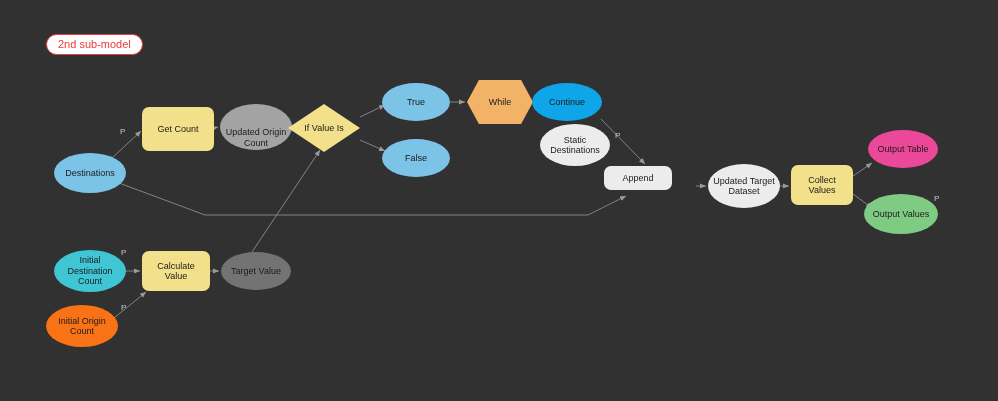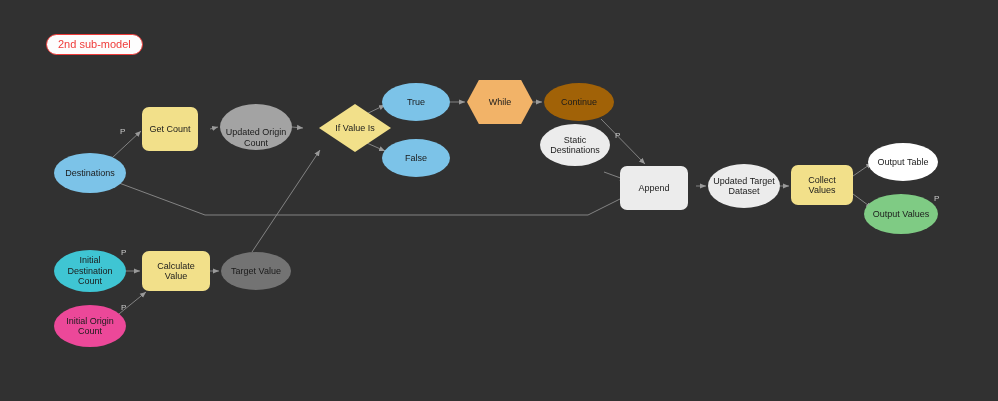--- a/index.html
+++ b/index.html
@@ -130,78 +130,78 @@
       <path d="M252,252 L320,150"></path>
     </g>
   </svg>
 
   <div id="badge">2nd sub-model</div>
 
   <div class="node ellipse" style="left:54px;  top:153px; width:72px;  height:40px; background:#7cc3e8;">
     <span>Destinations</span>
   </div>
 
-  <div class="node rounded" style="left:142px; top:107px; width:56px;  height:44px; background:#f2e08a;text-align:right;">
+  <div class="node rounded" style="left:142px; top:107px; width:72px;  height:44px; background:#f2e08a;text-align:right;">
     <span>Get Count</span>
   </div>
 
   <div class="node ellipse" style="left:220px; top:104px; width:72px;  height:46px; background:#a3a3a3;align-items:flex-end;">
     <span>Updated Origin Count</span>
   </div>
 
-  <div class="node diamond-wrap" style="left:319px; top:104px; width:72px;  height:48px;">
+  <div class="node diamond-wrap" style="left:288px; top:104px; width:72px;  height:48px;">
     <span class="diamond-shape" style="background:#f2e08a;"></span>
     <span class="diamond-label">If Value Is</span>
   </div>
 
   <div class="node ellipse" style="left:382px; top:83px;  width:68px;  height:38px; background:#7cc3e8;">
     <span>True</span>
   </div>
 
   <div class="node ellipse" style="left:382px; top:139px; width:68px;  height:38px; background:#7cc3e8;">
     <span>False</span>
   </div>
 
   <div class="node hexagon" style="left:467px; top:80px;  width:66px;  height:44px; background:#f2b368;">
     <span>While</span>
   </div>
 
-  <div class="node ellipse" style="left:544px; top:83px;  width:70px;  height:38px; background:#a16207;">
+  <div class="node ellipse" style="left:532px; top:83px;  width:70px;  height:38px; background:#0ea5e9;">
     <span>Continue</span>
   </div>
 
   <div class="node ellipse" style="left:540px; top:124px; width:70px;  height:42px; background:#ececec;">
     <span>Static Destinations</span>
   </div>
 
-  <div class="node rounded" style="left:620px; top:166px; width:68px;  height:44px; background:#ececec;">
+  <div class="node rounded" style="left:604px; top:166px; width:68px;  height:24px; background:#ececec;">
     <span>Append</span>
   </div>
 
   <div class="node rounded" style="left:791px; top:165px; width:62px;  height:40px; background:#f2e08a;">
     <span>Collect Values</span>
   </div>
 
   <div class="node ellipse" style="left:708px; top:164px; width:72px;  height:44px; background:#ececec;">
     <span>Updated Target Dataset</span>
   </div>
 
-  <div class="node ellipse" style="left:868px; top:143px; width:70px;  height:38px; background:#ffffff;text-align:center;">
+  <div class="node ellipse" style="left:868px; top:130px; width:70px;  height:38px; background:#ec4899;text-align:center;">
     <span>Output Table</span>
   </div>
 
   <div class="node ellipse" style="left:864px; top:194px; width:74px;  height:40px; background:#7fcb84;">
     <span>Output Values</span>
   </div>
 
   <div class="node ellipse" style="left:54px;  top:250px; width:72px;  height:42px; background:#3fc5d3;">
     <span>Initial Destination Count</span>
   </div>
 
-  <div class="node ellipse" style="left:54px;  top:305px; width:72px;  height:42px; background:#ec4899;">
+  <div class="node ellipse" style="left:46px;  top:305px; width:72px;  height:42px; background:#f97316;">
     <span>Initial Origin Count</span>
   </div>
 
   <div class="node rounded" style="left:142px; top:251px; width:68px;  height:40px; background:#f2e08a;">
     <span>Calculate Value</span>
   </div>
 
   <div class="node ellipse" style="left:221px; top:252px; width:70px;  height:38px; background:#737373;">
     <span>Target Value</span>
   </div>

